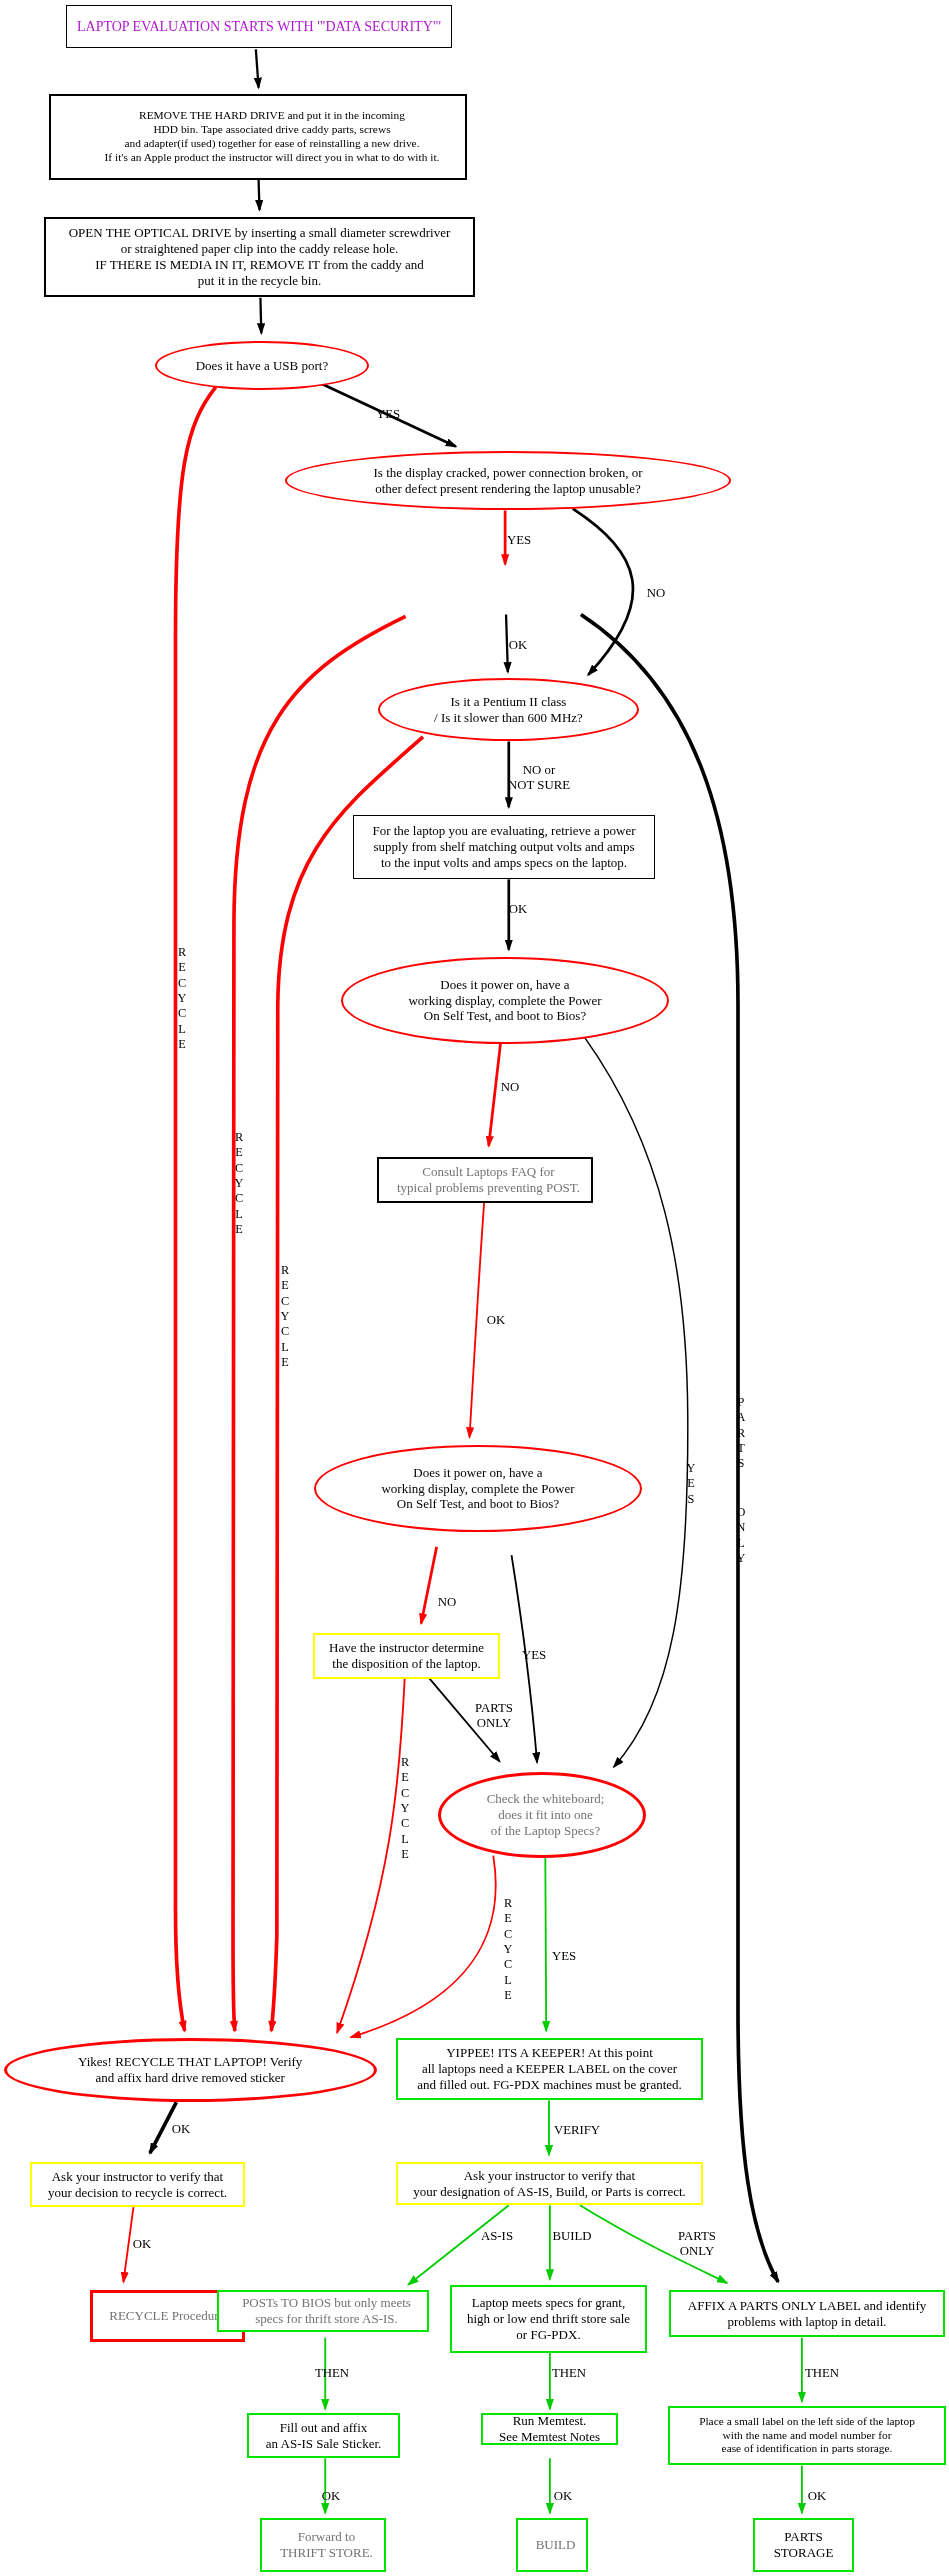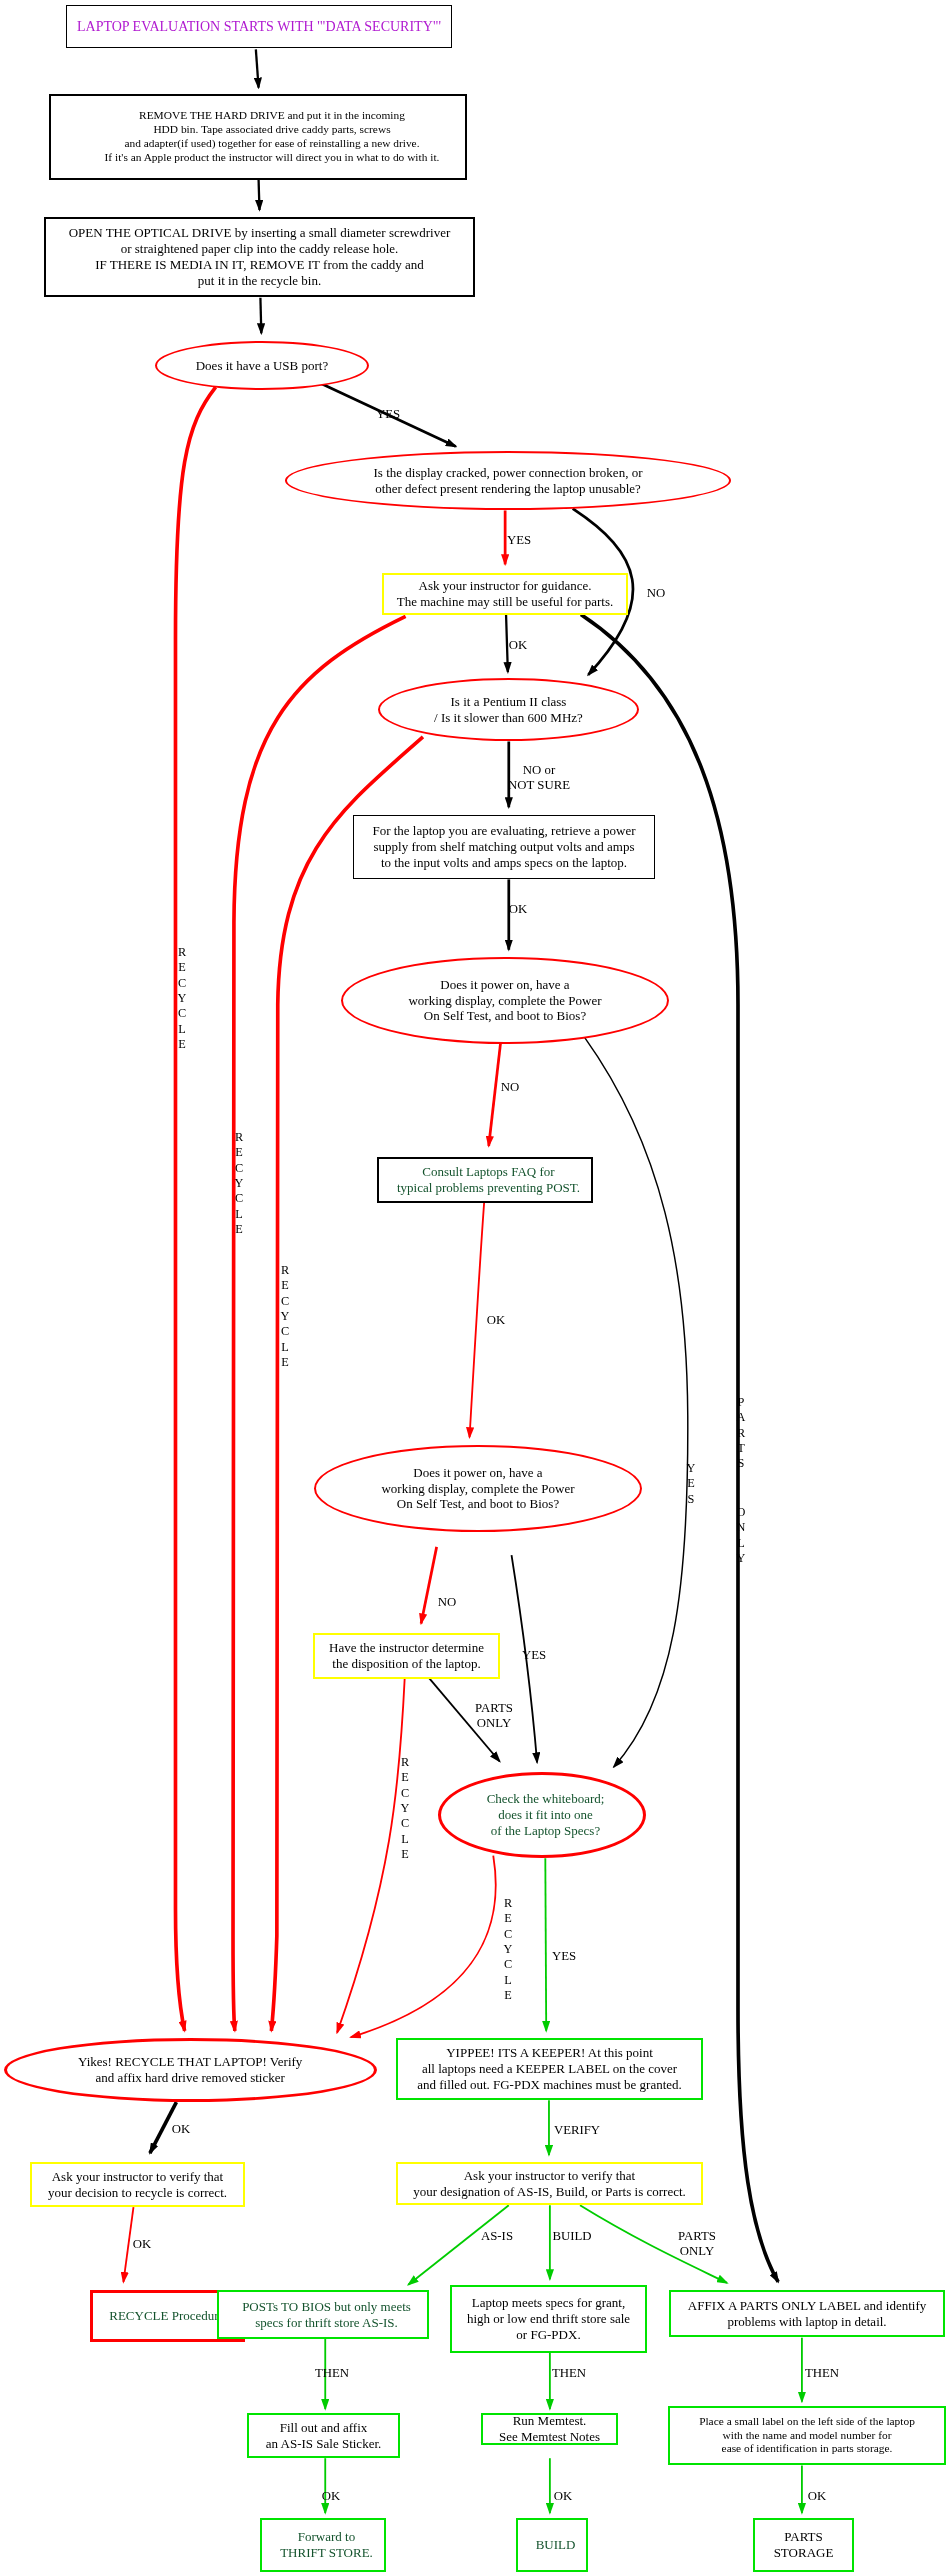--- a/index.html
+++ b/index.html
@@ -9,21 +9,21 @@
   .node{position:absolute;z-index:2;display:flex;align-items:center;justify-content:center;
         text-align:center;white-space:pre-line;font-size:13px;line-height:1.22;
         box-sizing:border-box;background:#fff;}
   .ellipse{border-radius:50%;}
   .b-black{border:2.7px solid #000;}
   .b-black2{border:1.8px solid #000;}
   .b-red{border:2.7px solid #ff0000;}
   .b-red4{border:3.7px solid #ff0000;}
   .b-yellow{border:2.7px solid #ffff00;}
   .b-green{border:2.7px solid #00e400;}
-  .t-purple{color:#14532d;padding-left:7px;}
+  .t-purple{color:#737373;padding-left:7px;}
   .t-magenta{color:#b019d0;}
   .f-big{font-size:14px;}
   .f-small{font-size:11.4px;}
   .elabel{position:absolute;z-index:3;transform:translate(-50%,-50%);
           font-size:12.8px;line-height:1.18;white-space:pre-line;text-align:center;}
   .vlabel{position:absolute;z-index:3;transform:translateX(-50%);
           font-size:12.3px;line-height:1.25;white-space:pre-line;text-align:center;}
 </style>
 </head>
 <body>
@@ -91,22 +91,20 @@
 HDD bin. Tape associated drive caddy parts, screws
 and adapter(if used) together for ease of reinstalling a new drive.
 If it's an Apple product the instructor will direct you in what to do with it.</div>
   <div class="node b-black" style="left:44px;top:217px;width:431px;height:80px;">OPEN THE OPTICAL DRIVE by inserting a small diameter screwdriver
 or straightened paper clip into the caddy release hole.
 IF THERE IS MEDIA IN IT, REMOVE IT from the caddy and
 put it in the recycle bin.</div>
   <div class="node ellipse b-red" style="left:155px;top:341px;width:214px;height:49px;">Does it have a USB port?</div>
   <div class="node ellipse b-red" style="left:285px;top:451px;width:446px;height:59px;">Is the display cracked, power connection broken, or
 other defect present rendering the laptop unusable?</div>
-  <div class="node b-yellow" style="left:382px;top:573px;width:246px;height:42px;">Ask your instructor for guidance.
-The machine may still be useful for parts.</div>
   <div class="node ellipse b-red" style="left:378px;top:678px;width:261px;height:63px;">Is it a Pentium II class
 / Is it slower than 600 MHz?</div>
   <div class="node b-black2" style="left:353px;top:815px;width:302px;height:64px;">For the laptop you are evaluating, retrieve a power
 supply from shelf matching output volts and amps
 to the input volts and amps specs on the laptop.</div>
   <div class="node ellipse b-red" style="left:341px;top:957px;width:328px;height:87px;">Does it power on, have a
 working display, complete the Power
 On Self Test, and boot to Bios?</div>
   <div class="node b-black t-purple" style="left:377px;top:1157px;width:216px;height:46px;">Consult Laptops FAQ for
 typical problems preventing POST.</div>
@@ -121,21 +119,21 @@
   <div class="node ellipse b-red4" style="left:3.7px;top:2038px;width:373px;height:64px;">Yikes! RECYCLE THAT LAPTOP! Verify
 and affix hard drive removed sticker</div>
   <div class="node b-green" style="left:396px;top:2038px;width:307px;height:62px;">YIPPEE! ITS A KEEPER! At this point
 all laptops need a KEEPER LABEL on the cover
 and filled out. FG-PDX machines must be granted.</div>
   <div class="node b-yellow" style="left:30px;top:2162px;width:215px;height:45px;">Ask your instructor to verify that
 your decision to recycle is correct.</div>
   <div class="node b-yellow" style="left:396px;top:2162px;width:307px;height:43px;">Ask your instructor to verify that
 your designation of AS-IS, Build, or Parts is correct.</div>
   <div class="node b-red4 t-purple" style="left:43px;top:2290px;width:155px;height:52px;margin-left:47px;">RECYCLE Procedures.</div>
-  <div class="node b-green t-purple" style="left:217px;top:2290px;width:212px;height:49px;">POSTs TO BIOS but only meets
+  <div class="node b-green t-purple" style="left:217px;top:2290px;width:212px;height:42px;">POSTs TO BIOS but only meets
 specs for thrift store AS-IS.</div>
   <div class="node b-green" style="left:450px;top:2285px;width:197px;height:68px;">Laptop meets specs for grant,
 high or low end thrift store sale
 or FG-PDX.</div>
   <div class="node b-green" style="left:669px;top:2290px;width:276px;height:47px;">AFFIX A PARTS ONLY LABEL and identify
 problems with laptop in detail.</div>
   <div class="node b-green" style="left:247px;top:2413px;width:153px;height:45px;">Fill out and affix
 an AS-IS Sale Sticker.</div>
   <div class="node b-green" style="left:481px;top:2413px;width:137px;height:32px;">Run Memtest.
 See Memtest Notes</div>

